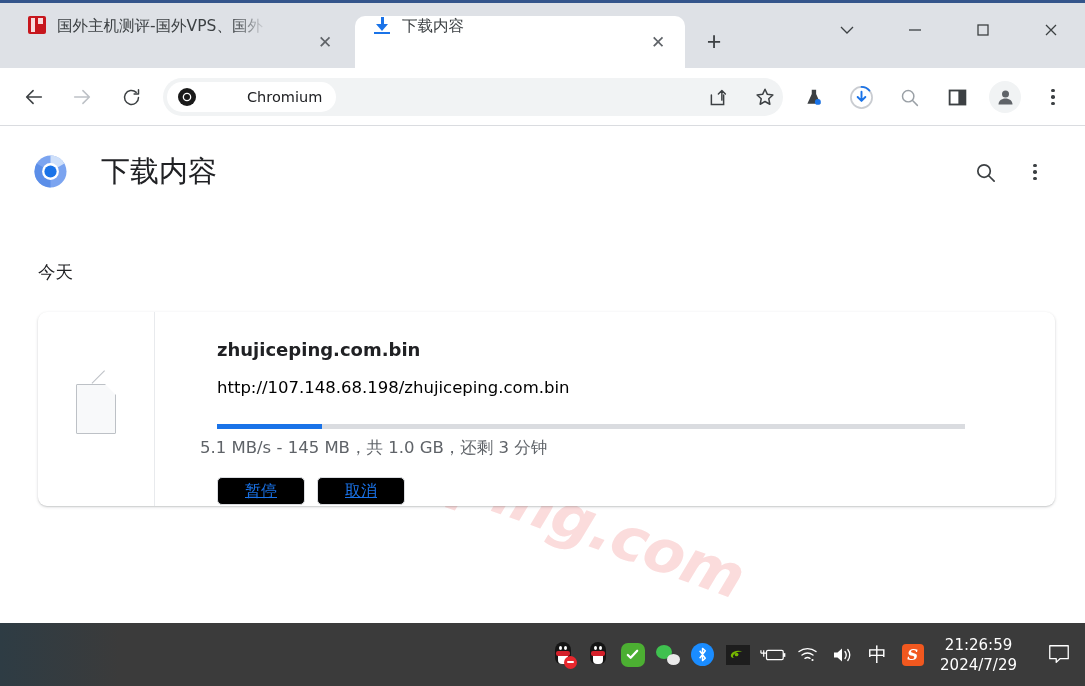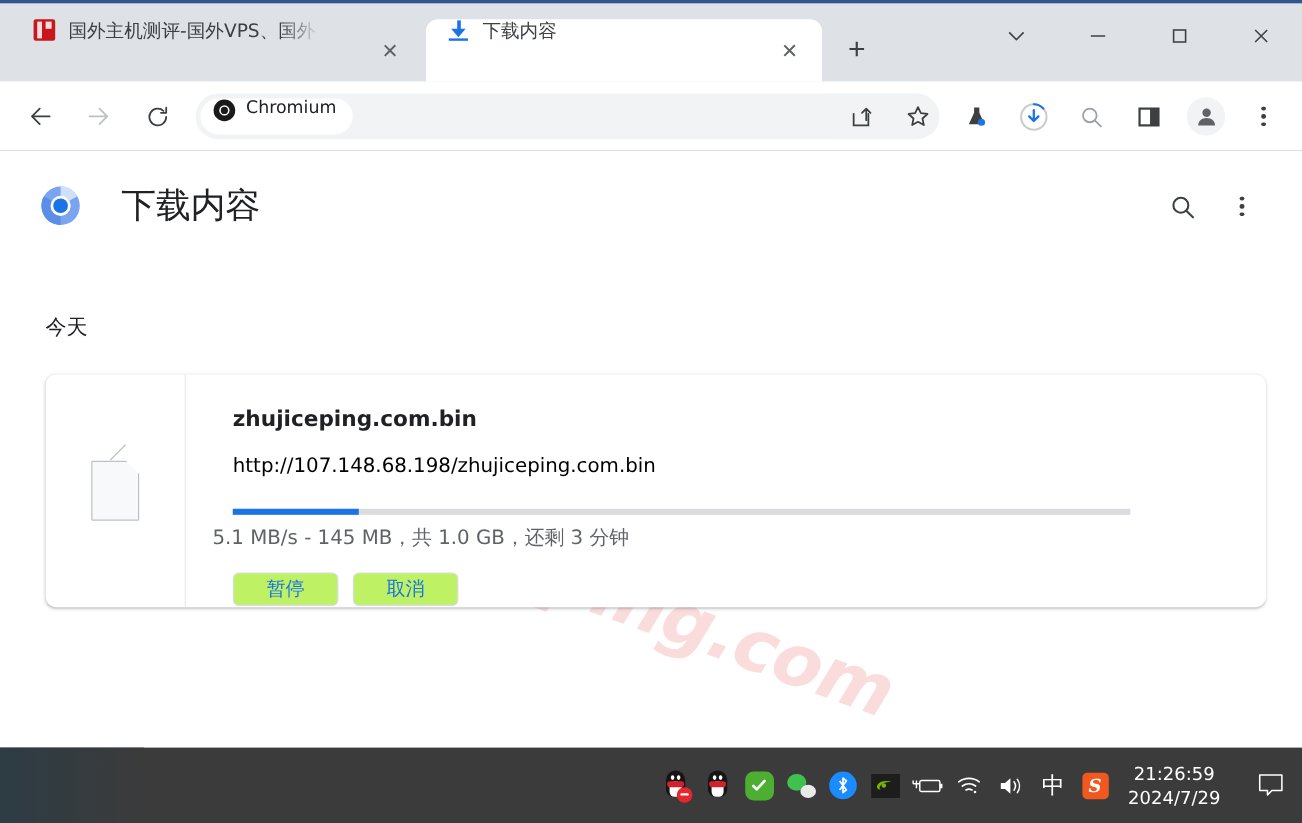--- a/index.html
+++ b/index.html
@@ -99,21 +99,21 @@
   .nav-back { margin-left: 14px; }
   .nav-fwd { margin-left: 8px; }
   .nav-reload { margin-left: 9px; }
 
   .omnibox {
     position: absolute; left: 163px; top: 10px; width: 620px; height: 38px;
     background: #f1f3f4; border-radius: 19px; display: flex; align-items: center;
   }
   .chip {
     margin-left: 4px; height: 30px; background: #ffffff; border-radius: 15px;
-    display: flex; align-items: flex-start; padding: 0 14px 0 10px;
+    display: flex; align-items: center; padding: 0 14px 0 10px; gap: 42px;
   }
   .chip-label { margin-left: 8px; font-size: 14.5px; color: #202124;
      font-family: "DejaVu Sans", "Liberation Sans", sans-serif; }
   .omnibox-url {
     margin-left: 16px; font-size: 17px; color: #3c4043;
     font-family: "DejaVu Sans", "Liberation Sans", sans-serif;
   }
   .chrome-dot { width: 20px; height: 20px; position: relative; }
 
   .tb-icons { position: absolute; right: 0; top: 0; height: 58px; display: flex; align-items: center; }
@@ -159,20 +159,21 @@
     position: absolute; left: 38px; top: 134px;
     font-size: 17.5px; color: #202124;
     font-family: "DejaVu Sans", "Liberation Sans", sans-serif;
   }
 
   .dl-card {
     position: absolute; left: 38px; top: 186px; width: 1017px; height: 194px;
     background: #ffffff; border-radius: 9px;
     box-shadow: 0 1px 3px rgba(60,64,67,.22), 0 1px 1px rgba(60,64,67,.10);
     display: flex;
+    gap: 23px;
   }
   .dl-iconcell {
     width: 117px; flex: 0 0 auto; display: flex; align-items: center; justify-content: center;
     border-right: 1px solid #e8eaed;
   }
   .file-icon { position: relative; width: 40px; height: 50px; }
   .file-icon .body {
     position: absolute; inset: 0; background: #f8f9fa; border: 1px solid #bdc1c6;
     border-radius: 1px;
   }
@@ -200,23 +201,23 @@
     font-family: "DejaVu Sans", "Liberation Sans", sans-serif;
   }
   .progress-track {
     position: absolute; left: 39px; top: 112px; width: 748px; height: 5px;
     background: #dadce0; border-radius: 0;
   }
   .progress-fill { height: 5px; background: #1a73e8; width: 14%; }
   .dl-buttons { position: absolute; left: 39px; top: 165px; display: flex; gap: 12px; }
   .dl-btn {
     height: 28px; min-width: 88px; padding: 0 20px;
-    border: 1px solid #dadce0; border-radius: 5px; background: #bef264;
+    border: 1px solid #dadce0; border-radius: 5px; background: #000000;
     color: #1a73e8; font-size: 16px; display: flex; align-items: center; justify-content: center;
-    font-family: "DejaVu Sans", "Liberation Sans", sans-serif; cursor: pointer;
+    font-family: "DejaVu Sans", "Liberation Sans", sans-serif; cursor: pointer; text-decoration: underline;
   }
 
   
   .taskbar {
     position: absolute; left: 0; bottom: 0; width: 1085px; height: 63px;
     background: #3b3b3b;
   }
   .taskbar::before{
     content:""; position:absolute; left:0; top:0; width:120px; height:63px;
     background: linear-gradient(to right,#2e3c44,#3b3b3b);

